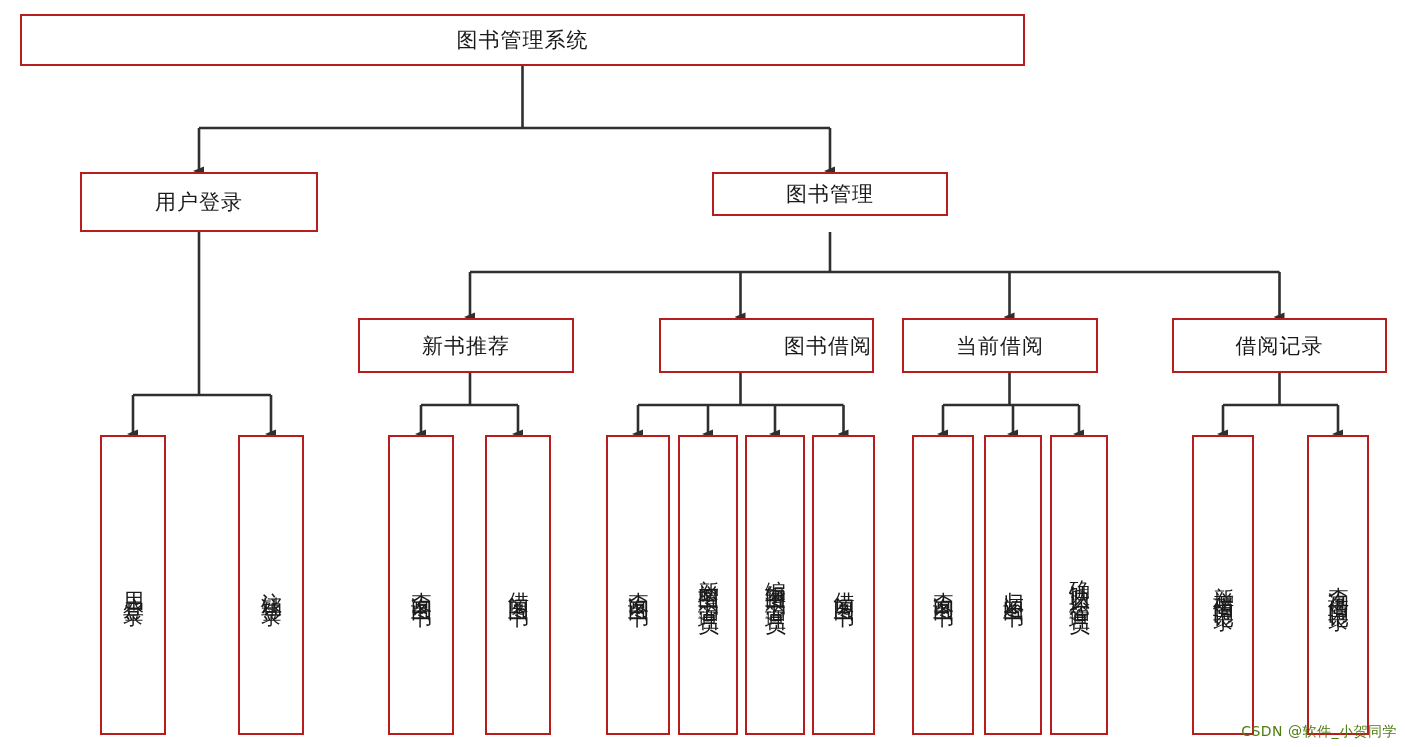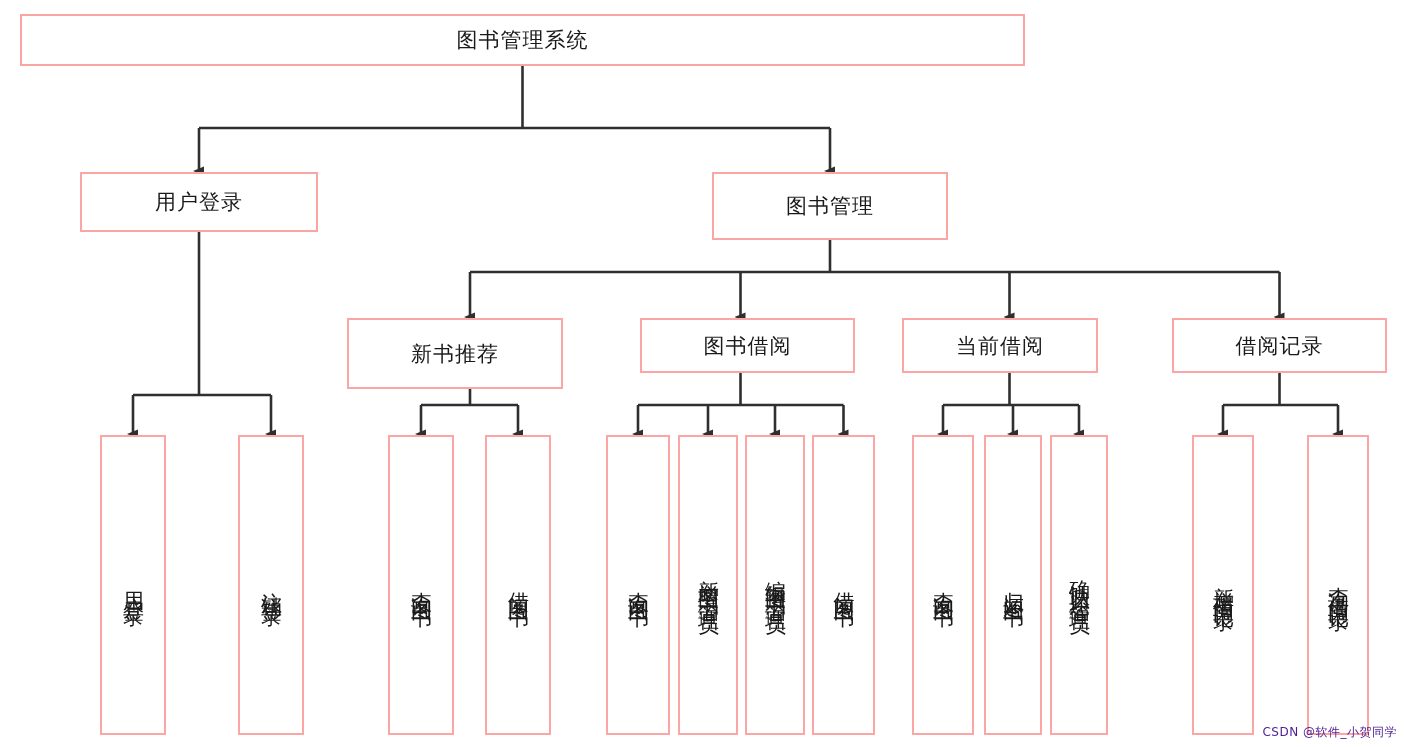--- a/index.html
+++ b/index.html
@@ -20,21 +20,21 @@
   svg#edges {
     position: absolute;
     left: 0;
     top: 0;
     width: 1405px;
     height: 747px;
   }
   .node {
     position: absolute;
     box-sizing: border-box;
-    border: 2px solid #fca5a5;
+    border: 2px solid #b91c1c;
     background: #ffffff;
     display: flex;
     align-items: center;
     justify-content: center;
     color: #1a1a1a;
   }
   .node.horizontal {
     font-size: 21px;
     letter-spacing: 1px;
   }
@@ -48,22 +48,22 @@
     line-height: 1;
     white-space: nowrap;
   }
   .node-label {
     pointer-events: none;
   }
   #watermark {
     position: absolute;
     right: 8px;
     bottom: 6px;
-    font-size: 12px;
-    color: #4c1d95;
+    font-size: 14px;
+    color: #4d7c0f;
     white-space: nowrap;
     letter-spacing: 0.5px;
   }
 </style>
 </head>
 <body>
 
 <div id="diagram-root">
 
   <svg id="edges" viewBox="0 0 1405 747">
@@ -109,27 +109,27 @@
       </g>
   </svg>
 
   <div id="nodes-layer">
       <div class="node horizontal" style="left: 20px; top: 14px; width: 1005px; height: 52px;">
         <span class="node-label">图书管理系统</span>
       </div>
       <div class="node horizontal" style="left: 80px; top: 172px; width: 238px; height: 60px;">
         <span class="node-label">用户登录</span>
       </div>
-      <div class="node horizontal" style="left: 712px; top: 172px; width: 236px; height: 68px;">
+      <div class="node horizontal" style="left: 712px; top: 172px; width: 236px; height: 44px;">
         <span class="node-label">图书管理</span>
       </div>
-      <div class="node horizontal" style="left: 347px; top: 318px; width: 216px; height: 71px; font-family: Liberation Mono, monospace;">
+      <div class="node horizontal" style="left: 358px; top: 318px; width: 216px; height: 55px; font-family: Liberation Mono, monospace;">
         <span class="node-label">新书推荐</span>
       </div>
-      <div class="node horizontal" style="left: 640px; top: 318px; width: 215px; height: 55px;">
+      <div class="node horizontal" style="left: 659px; top: 318px; width: 215px; height: 55px; justify-content: flex-end;">
         <span class="node-label">图书借阅</span>
       </div>
       <div class="node horizontal" style="left: 902px; top: 318px; width: 196px; height: 55px;">
         <span class="node-label">当前借阅</span>
       </div>
       <div class="node horizontal" style="left: 1172px; top: 318px; width: 215px; height: 55px; text-align: right;">
         <span class="node-label">借阅记录</span>
       </div>
       <div class="node vertical" style="left: 100px; top: 435px; width: 66px; height: 300px;">
         <span class="node-label vtext">用户登录</span>

